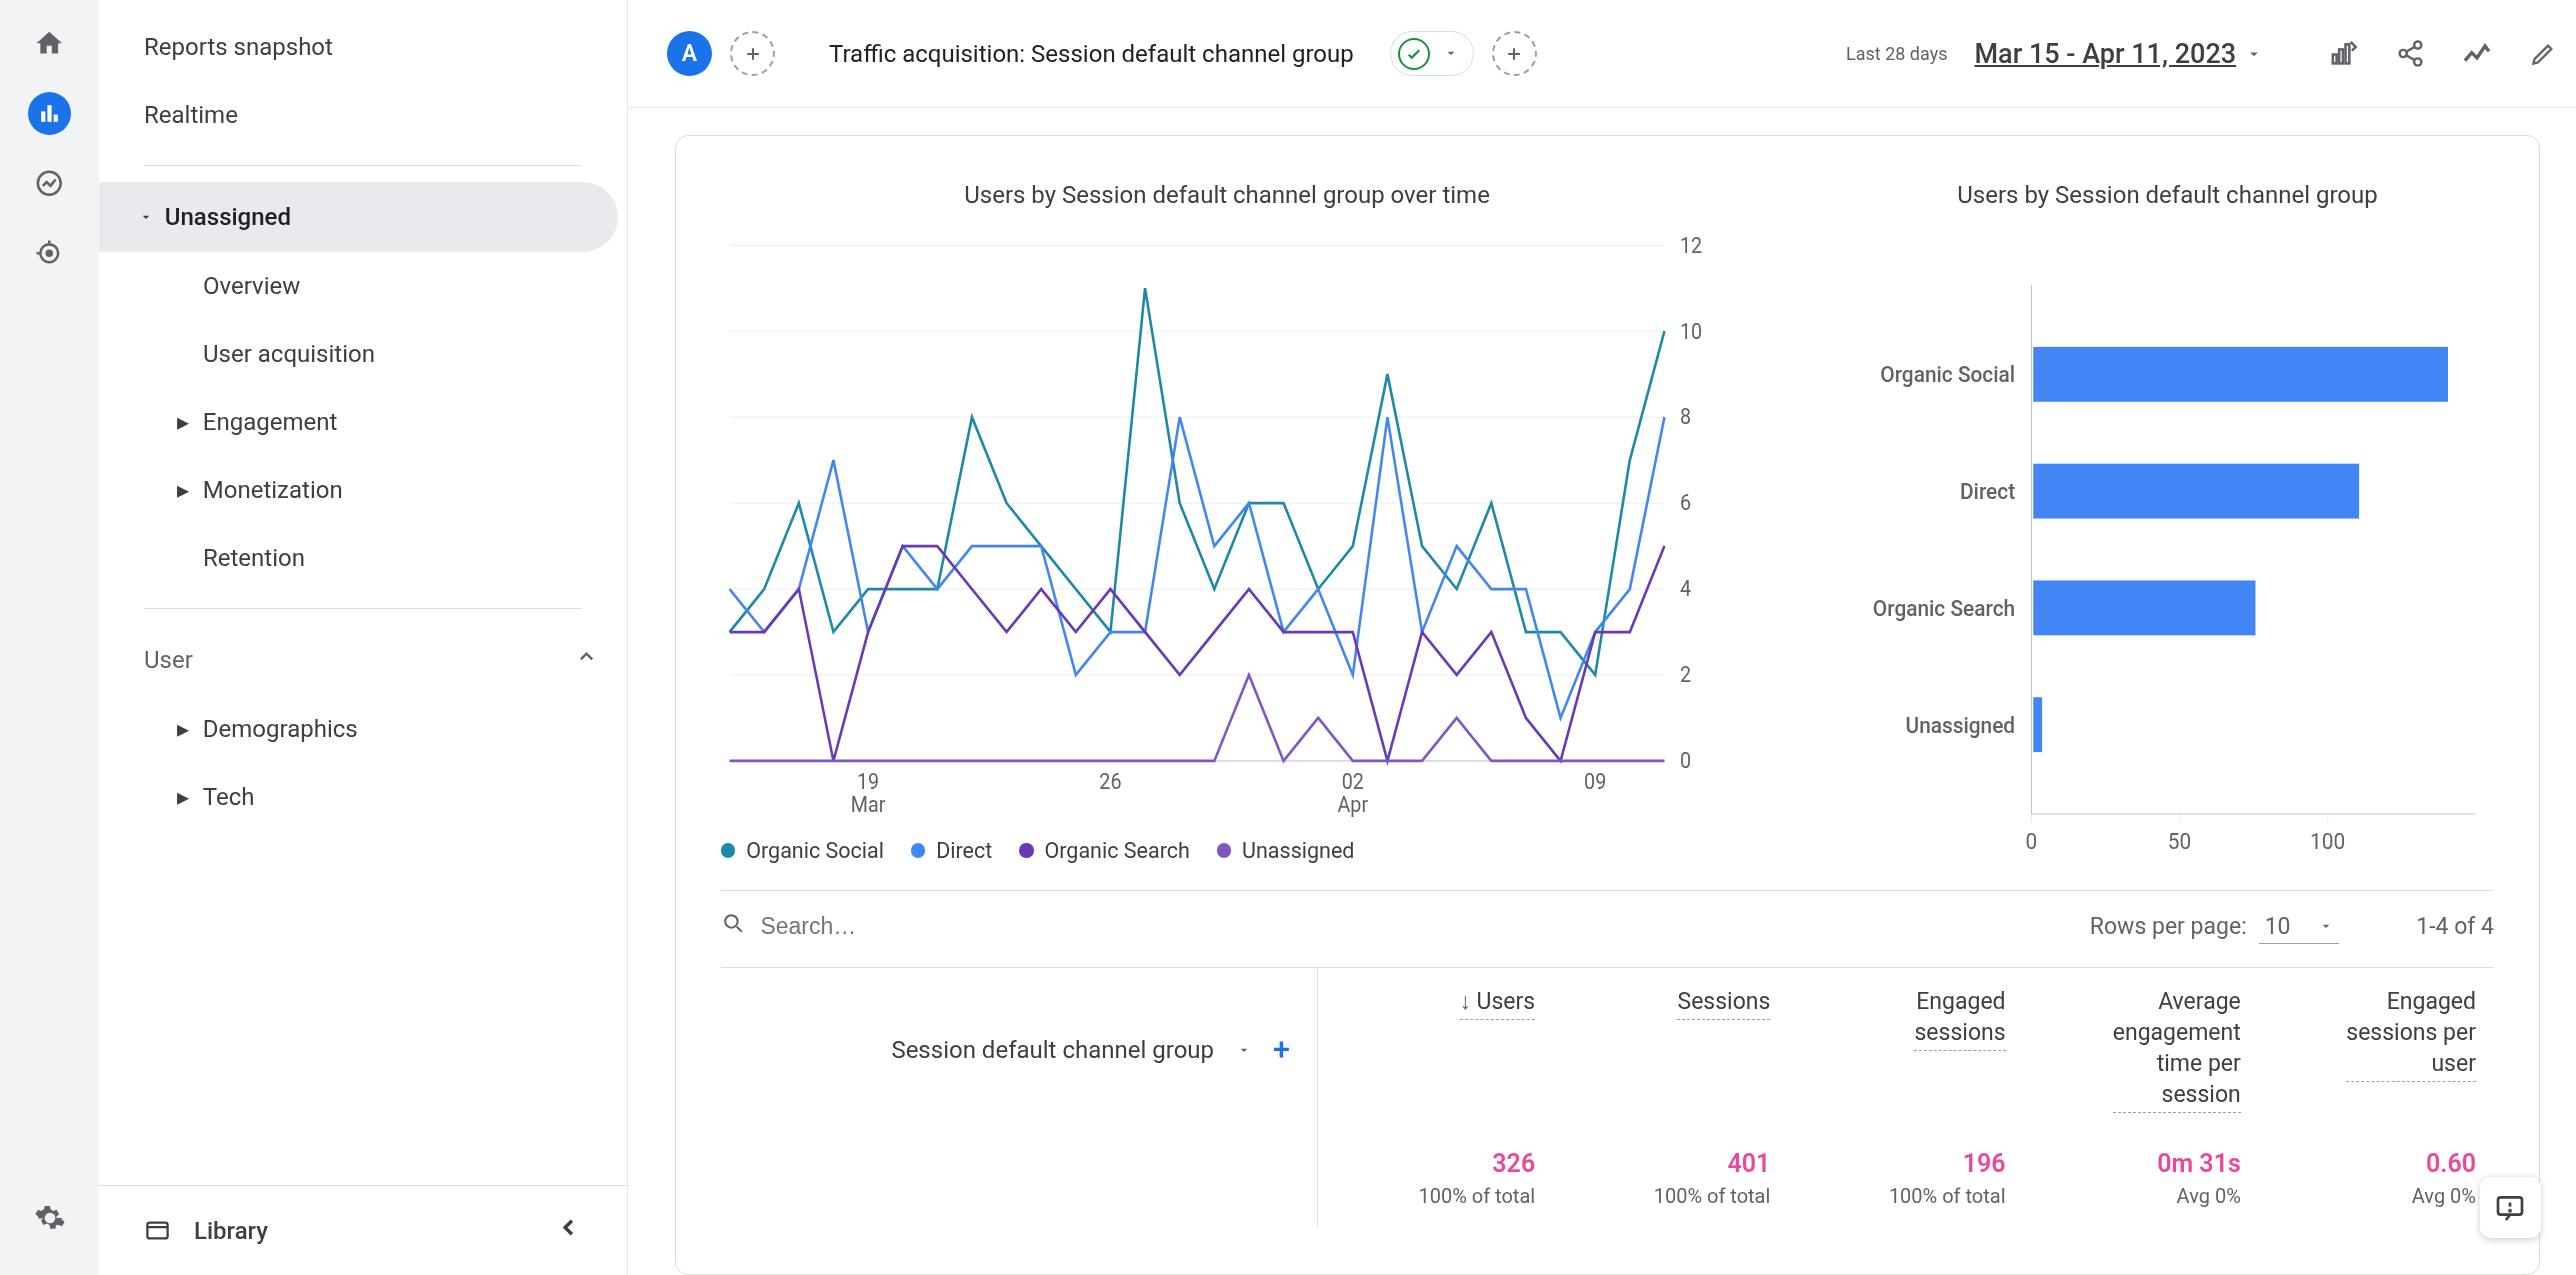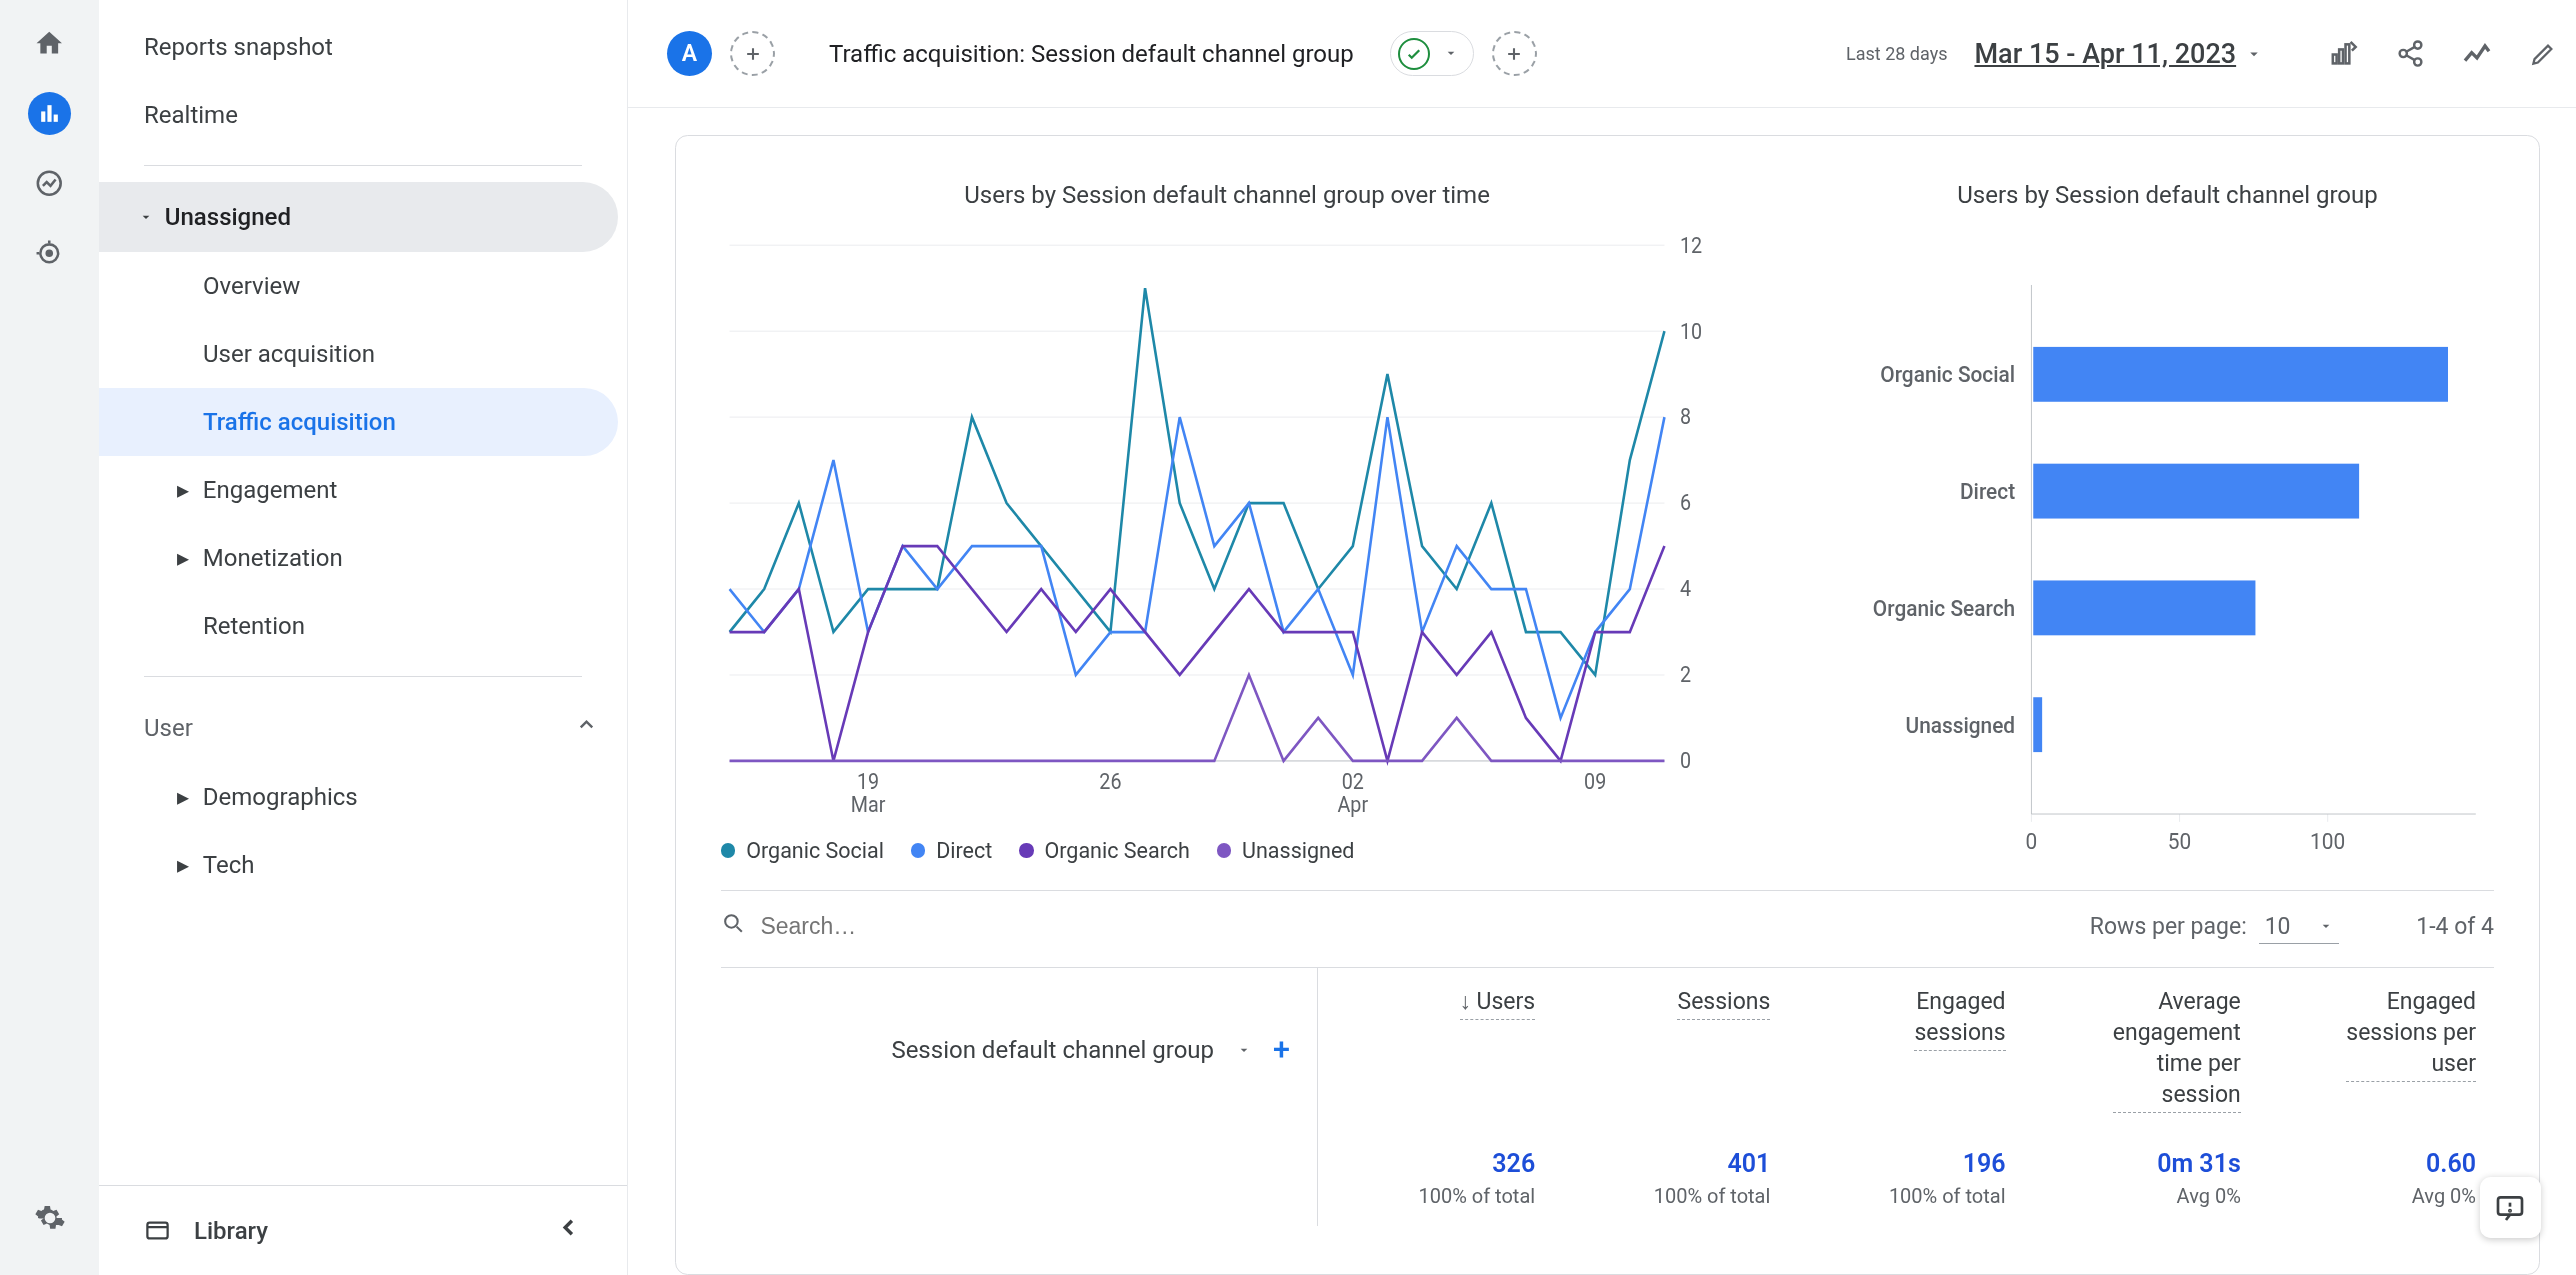--- a/index.html
+++ b/index.html
@@ -231,21 +231,21 @@
     display:inline-block;
     padding-bottom:1.8px;
     text-align:right;
     line-height:1.35;
   }
   .down-arrow { color:#5f6368; margin-right:5.4px;}
   .totals-row {
     display:flex;
   }
   .totals-row .dim-col { border-right:0.9px solid #dadce0; }
-  .tot-main { text-align:right; font-size:25px; font-weight:600; color:#1d4ed8;}
+  .tot-main { text-align:right; font-size:25px; font-weight:600; color:#ec4899;}
   .tot-sub { font-size:20px; color:#5f6368; margin-top:5.4px;}
 
   
   .feedback {
     position:absolute; right:-1.8px; bottom: 36px;
     width:61px; height:61px; border-radius:10.8px;
     background:#fff; box-shadow:0 1.8px 7.2px rgba(0,0,0,.2);
     display:flex; align-items:center; justify-content:center;
     color:#3c4043;
   }
@@ -295,21 +295,20 @@
   <div class="side-group acq">
     <span class="chev">
       <svg width="16" height="16" viewBox="0 0 24 24" fill="#3c4043">
           <path d="M7 10l5 5 5-5z"></path>
         </svg>
     </span>
     <span style="flex:1;text-align:left;">Unassigned</span>
   </div>
   <div class="side-sub">Overview</div>
   <div class="side-sub">User acquisition</div>
-  <div class="side-sub active">Traffic acquisition</div>
 
   <div class="side-sub withchev">
     <span class="chev-right">▸</span>
     <span>Engagement</span>
   </div>
   <div class="side-sub withchev">
     <span class="chev-right">▸</span>
     <span>Monetization</span>
   </div>
   <div class="side-sub withchev" style="padding-left:104px;">

